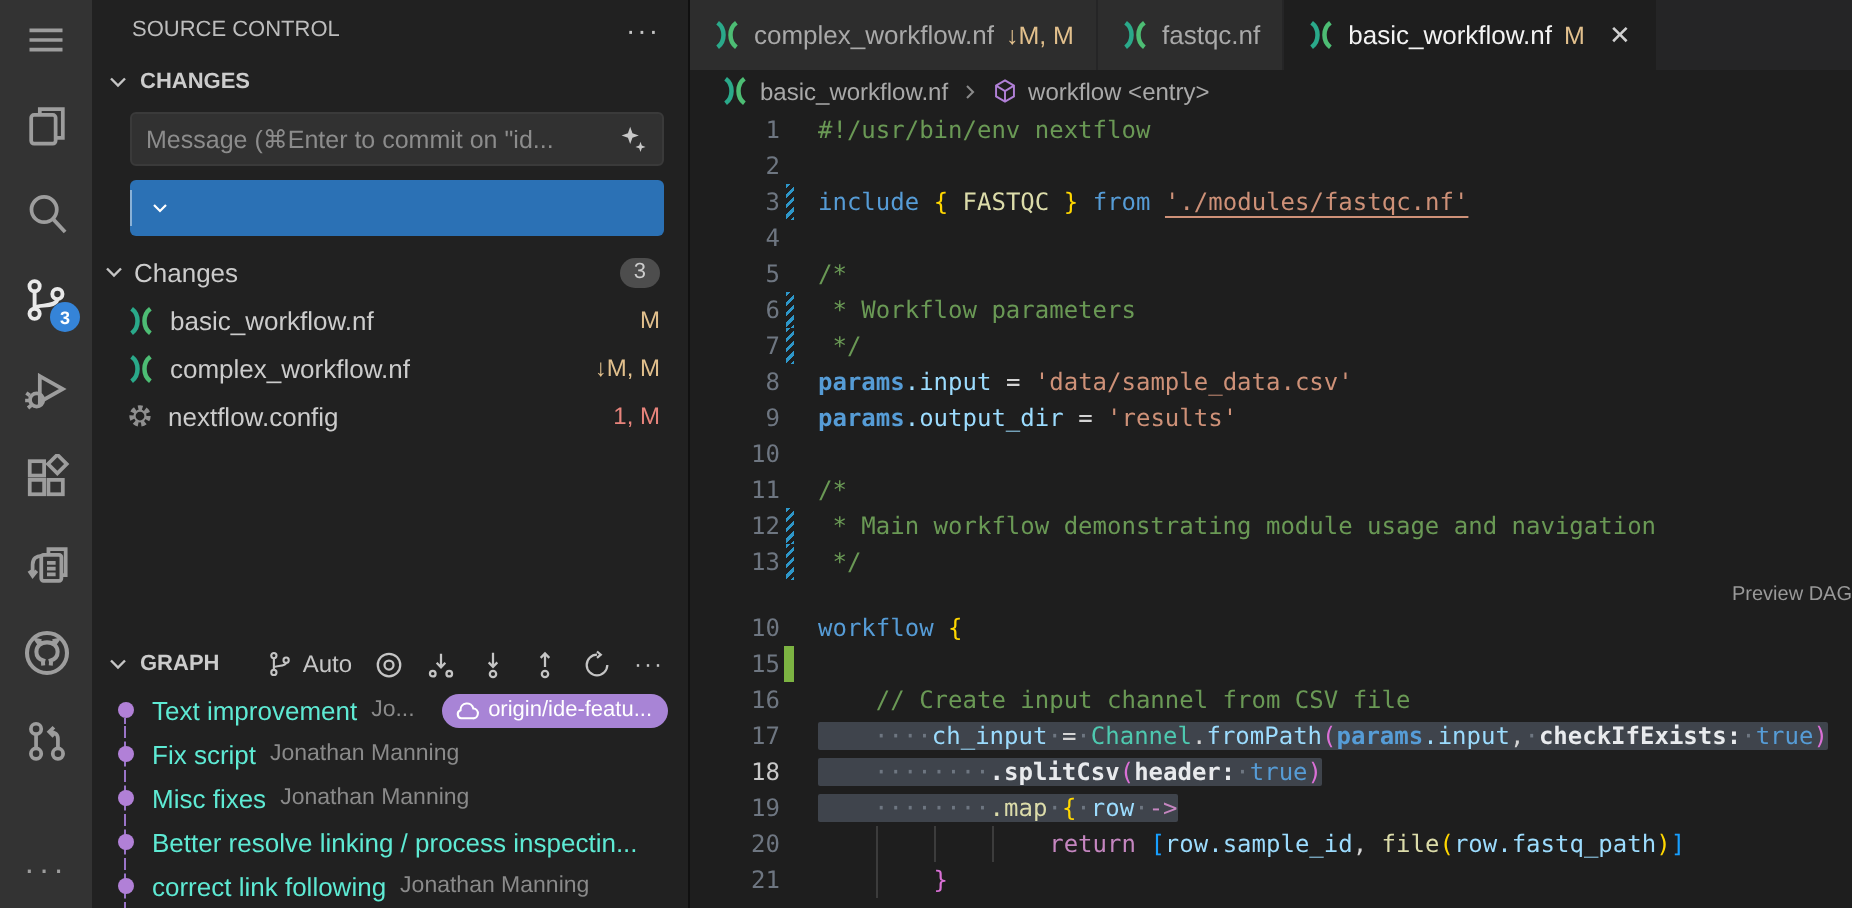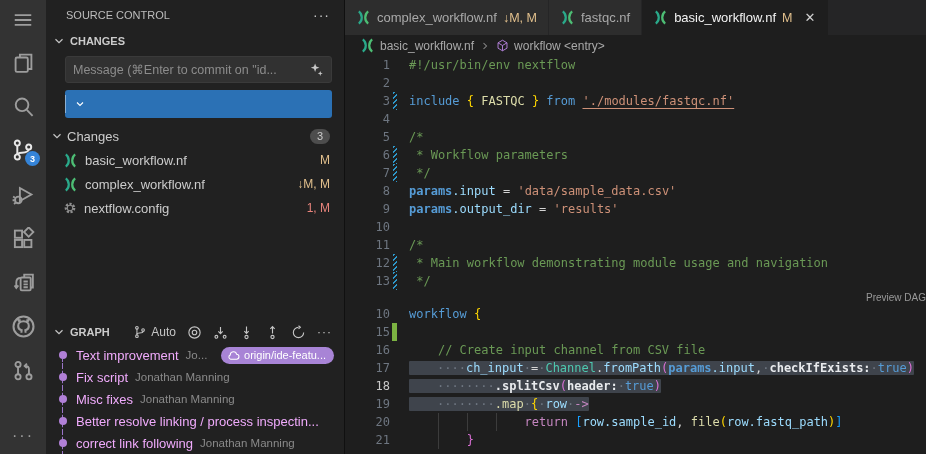--- a/index.html
+++ b/index.html
@@ -43,21 +43,21 @@
   .spacer{flex:1;}
   .graph-h{flex:none;height:24px;display:flex;align-items:center;gap:4px;padding:0 12px 0 6px;font-size:11px;font-weight:700;color:#ccc;}
   .g-actions{margin-left:auto;display:flex;align-items:center;gap:11px;font-weight:400;}
   .g-actions .ga{display:flex;align-items:center;gap:4px;color:#c5c5c5;font-size:12px;cursor:pointer;}
   .g-actions svg{stroke:#c5c5c5;fill:none;stroke-width:1.2;}
   .commits{flex:none;}
   .commit{position:relative;height:22px;display:flex;align-items:center;padding:0 10px 0 30px;cursor:pointer;overflow:hidden;}
   .commit::before{content:"";position:absolute;left:16px;top:0;bottom:0;border-left:1px dashed #9a74c8;}
   .commit.first::before{top:11px;}
   .commit .dot{position:absolute;left:12.5px;top:7px;width:8px;height:8px;border-radius:50%;background:var(--purple);}
-  .commit .cmsg{font-size:13px;color:#f0abfc;white-space:nowrap;}
+  .commit .cmsg{font-size:13px;color:#5eead4;white-space:nowrap;}
   .commit .cauthor{font-size:11.5px;color:#8a8a8a;margin-left:7px;white-space:nowrap;text-align:right;}
   .rbadge{margin-left:auto;display:flex;align-items:center;gap:4px;background:#a884d6;color:#fff;
           font-size:11px;border-radius:9px;height:17px;padding:0 8px 0 6px;white-space:nowrap;}
   .rbadge svg{stroke:#fff;fill:none;stroke-width:1.2;}
 
   
   .editor{flex:1;display:flex;flex-direction:column;min-width:0;}
   .tabbar{flex:none;height:35px;background:#252526;display:flex;align-items:stretch;}
   .tab{display:flex;align-items:center;gap:6px;padding:0 11px;background:#2d2d2d;margin-right:1px;
        font-size:13px;color:#a9a9a9;cursor:pointer;white-space:nowrap;}

